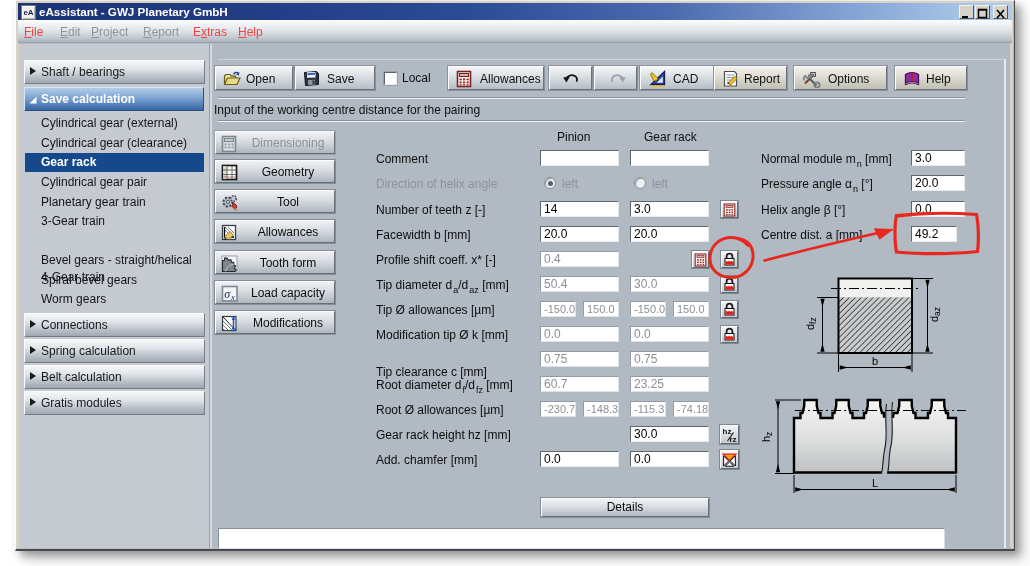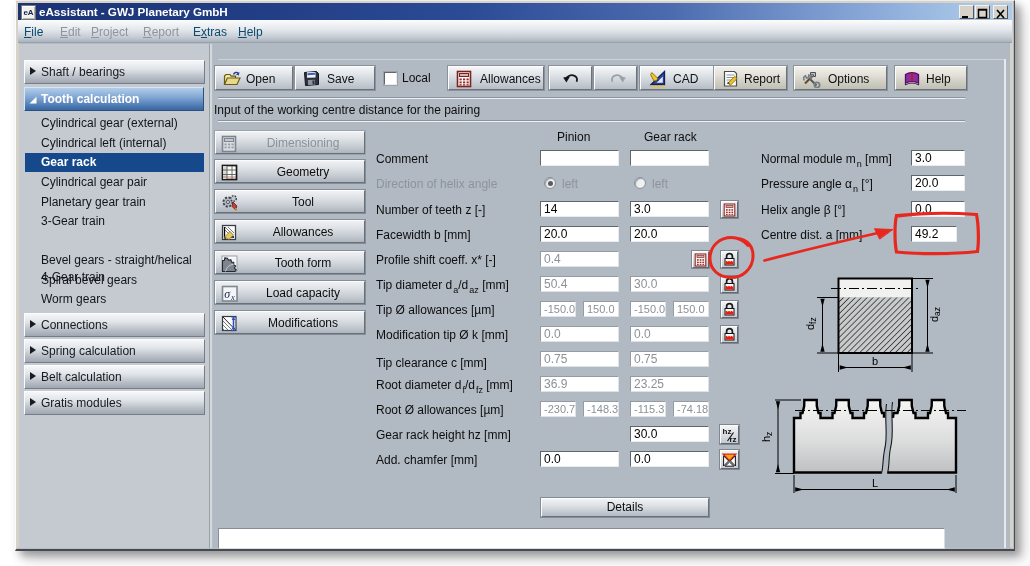--- a/index.html
+++ b/index.html
@@ -13,21 +13,21 @@
 
 #title{left:18px;top:3px;width:994px;height:17px;
  background:linear-gradient(90deg,#1b3373 0%,#223e86 25%,#2c4b96 45%,#4a69ae 65%,#7e9ed2 82%,#a9c6e7 96%,#b0cbe9 100%);}
 #title .txt{position:absolute;left:21px;top:2px;color:#fff;font-size:11.7px;font-weight:bold;letter-spacing:-0.05px;}
 .wbtn{position:absolute;top:5px;width:15px;height:14px;background:#d6d2c9;
  border-style:solid;border-width:1px;border-color:#f4f2ee #54575c #54575c #f4f2ee;}
 
 #menu{left:18px;top:20px;width:994px;height:23px;
  background:linear-gradient(#fbfcfd 0%,#e3e7eb 45%,#c3cad2 80%,#aab2bc 100%);
  border-bottom:1px solid #99a1aa;}
-.mi{position:absolute;top:25px;font-size:12px;color:#0c4a6e;}
+.mi{position:absolute;top:25px;font-size:12px;color:#ef4444;}
 .mi.dis{color:#8f959d;}
 
 #side{left:19px;top:44px;width:190px;height:504px;background:#c5cad1;}
 .vdiv1{left:209px;top:44px;width:1px;height:504px;background:#9aa1a9;}
 .vdiv2{left:210px;top:44px;width:2px;height:504px;background:#d4d9de;}
 .vdiv3{left:212px;top:44px;width:1px;height:504px;background:#b6bdc6;}
 .shead{left:24px;width:181px;height:24px;font-size:12px;color:#17191c;
  background:linear-gradient(#f6f7f9 0%,#dfe3e8 38%,#bcc2ca 70%,#a0a7b1 100%);
  border-style:solid;border-width:1px;border-color:#fbfcfd #767d86 #767d86 #fbfcfd;}
 .shead .tri{position:absolute;left:5px;top:6px;width:0;height:0;
@@ -43,21 +43,21 @@
 .ssel .t{position:absolute;left:16px;top:2px;font-size:12px;font-weight:bold;color:#fff;}
 
 .hline{height:1px;background:#8b929b;}
 .hline2{height:1px;background:#eef1f4;}
 .tbtn{top:66px;height:24px;background:linear-gradient(#f4f6f8 0%,#e0e4e8 35%,#c9cfd6 70%,#b6bdc5 100%);
  border-style:solid;border-width:1px;border-color:#fdfdfe #6b7279 #6b7279 #fdfdfe;
  box-shadow:0 0 0 1px #8b929b;font-size:12px;color:#101010;}
 .tbtn .ic{position:absolute;left:7px;top:3px;}
 .tbtn .t{position:absolute;top:5px;}
 .warm{background:linear-gradient(#f1f0ea 0%,#e3e1d8 35%,#cfcec3 70%,#c0bfb3 100%);}
-.sbtn{left:215px;width:150px;height:23px;background:linear-gradient(#eff1f4 0%,#dde1e5 35%,#c4cad1 72%,#adb5be 100%);
+.sbtn{left:215px;width:120px;height:23px;background:linear-gradient(#eff1f4 0%,#dde1e5 35%,#c4cad1 72%,#adb5be 100%);
  border-style:solid;border-width:1px;border-color:#fbfcfd #697077 #697077 #fbfcfd;
  box-shadow:0 0 0 1px #868d96;font-size:12px;color:#0d0d0d;}
 .sbtn .t{position:absolute;left:26px;right:0;top:4px;text-align:center;}
 .sbtn .ic{position:absolute;left:5px;top:3px;}
 .sbtn.dis{color:#8b9199;box-shadow:0 0 0 1px #9aa1aa;}
 
 .fld{background:#fff;border-style:solid;border-width:1px;border-color:#5f666e #e9ecef #e9ecef #5f666e;
  font-size:12px;color:#000;height:16px;line-height:14px;padding-left:3px;}
 .fldd{background:#fff;border-style:solid;border-width:1px;border-color:#959ba3 #dfe2e6 #dfe2e6 #959ba3;
  font-size:12px;color:#8b9198;height:16px;line-height:14px;padding-left:3px;}
@@ -107,27 +107,27 @@
     <div class="abs vdiv2"></div>
     <div class="abs vdiv3"></div>
 <div class="abs shead" style="top:60px;">
       <span class="tri"></span>
       <span class="t">Shaft / bearings</span>
     </div>
 <div class="abs bhead" style="top:87px;">
       <svg style="position:absolute;left:4px;top:8px" width="8" height="8">
         <path d="M0.5 7.5 L7.5 7.5 L7.5 0.8 Z" fill="#fff"></path>
       </svg>
-      <span class="t">Tooth calculation</span>
+      <span class="t">Save calculation</span>
     </div>
 <div class="abs sit" style="top:113px;">
       <span class="t">Cylindrical gear (external)</span>
     </div>
 <div class="abs sit" style="top:133px;">
-      <span class="t">Cylindrical left (internal)</span>
+      <span class="t">Cylindrical gear (clearance)</span>
     </div>
 <div class="abs ssel" style="top:153px;">
       <span class="t">Gear rack</span>
     </div>
 <div class="abs sit" style="top:172px;">
       <span class="t">Cylindrical gear pair</span>
     </div>
 <div class="abs sit" style="top:192px;">
       <span class="t">Planetary gear train</span>
     </div>
@@ -358,21 +358,21 @@
 <div class="abs lbl" style="left:644px;top:130px;">Gear rack</div>
 
 <div class="abs lbl" style="left:376px;top:152px;">Comment</div>
 <div class="abs lblg" style="left:376px;top:177px;">Direction of helix angle</div>
 <div class="abs lbl" style="left:376px;top:203px;">Number of teeth z [-]</div>
 <div class="abs lbl" style="left:376px;top:228px;">Facewidth b [mm]</div>
 <div class="abs lbl" style="left:376px;top:253px;">Profile shift coeff. x* [-]</div>
 <div class="abs lbl" style="left:376px;top:278px;">Tip diameter d<sub>a</sub>/d<sub>az</sub> [mm]</div>
 <div class="abs lbl" style="left:376px;top:303px;">Tip Ø allowances [µm]</div>
 <div class="abs lbl" style="left:376px;top:328px;">Modification tip Ø k [mm]</div>
-<div class="abs lbl" style="left:376px;top:356px;">Tip clearance c [mm]</div>
+<div class="abs lbl" style="left:376px;top:365px;">Tip clearance c [mm]</div>
 <div class="abs lbl" style="left:376px;top:378px;">Root diameter d<sub>f</sub>/d<sub>fz</sub> [mm]</div>
 <div class="abs lbl" style="left:376px;top:403px;">Root Ø allowances [µm]</div>
 <div class="abs lbl" style="left:376px;top:428px;">Gear rack height hz [mm]</div>
 <div class="abs lbl" style="left:376px;top:453px;">Add. chamfer [mm]</div>
 
 <div class="abs fld" style="left:540px;top:150px;width:79px;"></div>
 <div class="abs fld" style="left:630px;top:150px;width:79px;"></div>
 <div class="abs rad" style="left:544px;top:177px;">
       <span class="dot"></span>
     </div>
@@ -387,21 +387,21 @@
 <div class="abs fldd" style="left:540px;top:276px;width:79px;">50.4</div>
 <div class="abs fldd" style="left:630px;top:276px;width:79px;">30.0</div>
 <div class="abs fldd" style="left:540px;top:301px;width:36px;font-size:11px;">-150.0</div>
 <div class="abs fldd" style="left:583px;top:301px;width:36px;font-size:11px;">150.0</div>
 <div class="abs fldd" style="left:630px;top:301px;width:36px;font-size:11px;">-150.0</div>
 <div class="abs fldd" style="left:673px;top:301px;width:36px;font-size:11px;">150.0</div>
 <div class="abs fldd" style="left:540px;top:326px;width:79px;">0.0</div>
 <div class="abs fldd" style="left:630px;top:326px;width:79px;">0.0</div>
 <div class="abs fldd" style="left:540px;top:351px;width:79px;">0.75</div>
 <div class="abs fldd" style="left:630px;top:351px;width:79px;">0.75</div>
-<div class="abs fldd" style="left:540px;top:376px;width:79px;">36.9</div>
+<div class="abs fldd" style="left:540px;top:376px;width:79px;">60.7</div>
 <div class="abs fldd" style="left:630px;top:376px;width:79px;">23.25</div>
 <div class="abs fldd" style="left:540px;top:401px;width:36px;font-size:11px;">-230.7</div>
 <div class="abs fldd" style="left:583px;top:401px;width:36px;font-size:11px;">-148.3</div>
 <div class="abs fldd" style="left:630px;top:401px;width:36px;font-size:11px;">-115.3</div>
 <div class="abs fldd" style="left:673px;top:401px;width:36px;font-size:11px;">-74.18</div>
 <div class="abs fld" style="left:630px;top:426px;width:79px;">30.0</div>
 <div class="abs fld" style="left:540px;top:451px;width:79px;">0.0</div>
 <div class="abs fld" style="left:630px;top:451px;width:79px;">0.0</div>
 
 <div class="abs ibtn" style="left:721px;top:201px;" id="bCalc1">

